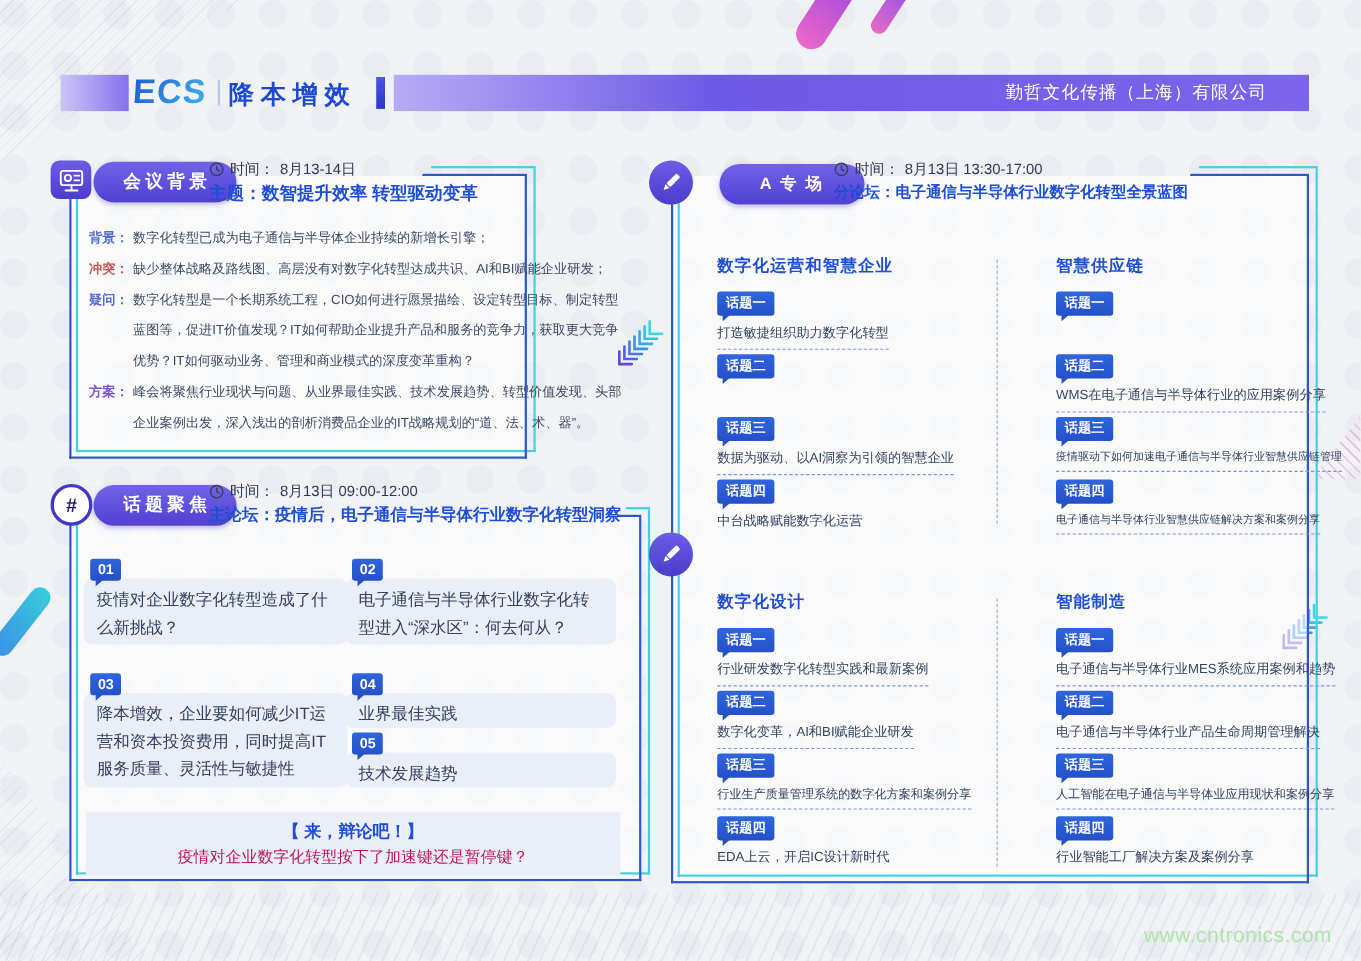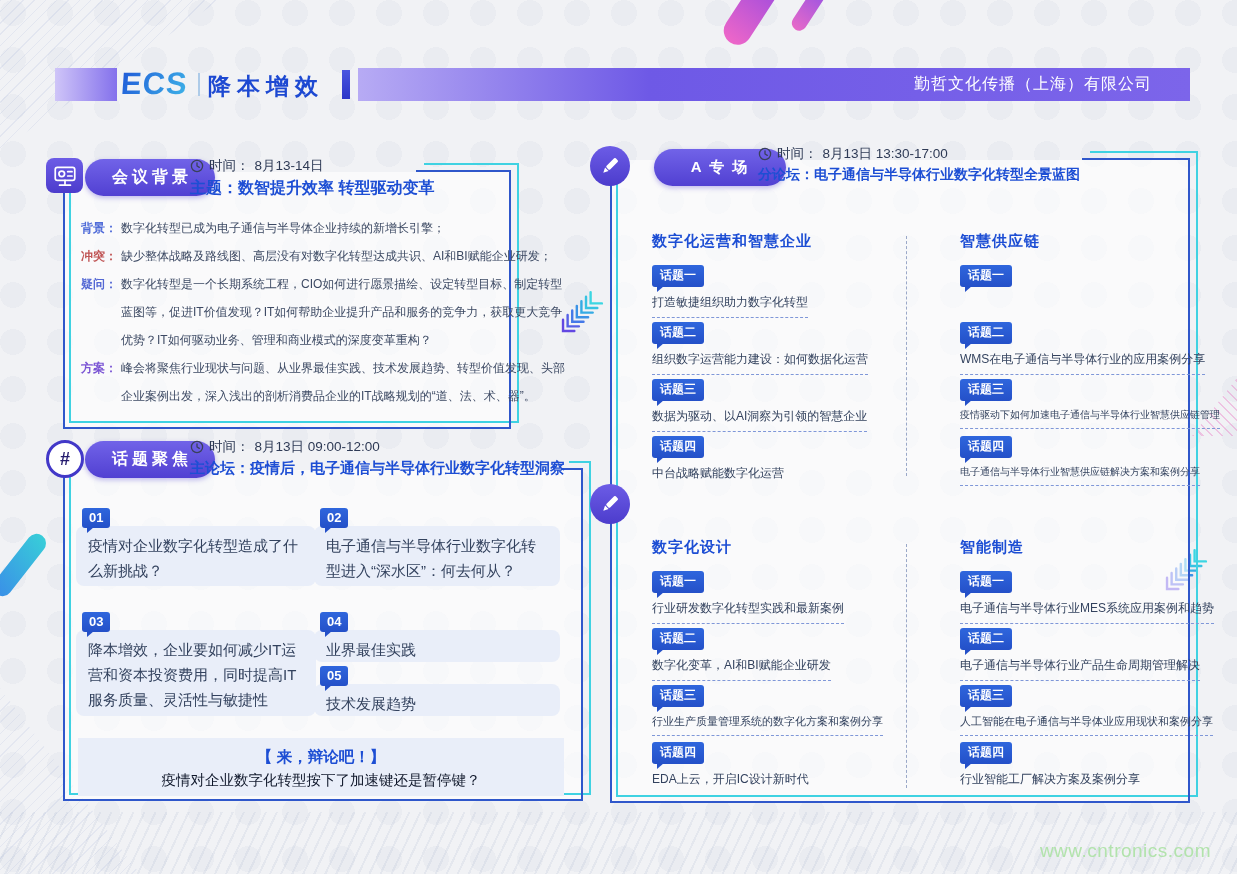--- a/index.html
+++ b/index.html
@@ -40,21 +40,21 @@
   .band-right{position:absolute;left:358px;top:68px;width:832px;height:33px;
     background:linear-gradient(90deg,#b7abf4,#6e59e6 35%,#7c65ea);
     display:flex;align-items:center;justify-content:flex-end;}
   .company{color:#fff;font-size:16px;letter-spacing:1px;padding-right:38px;}
   
   .panel{position:absolute;background:rgba(255,255,255,.62);}
   .edge-b{position:absolute;inset:0;border:2px solid #2f57cb;border-top:none;pointer-events:none;}
   .edge-b::before{content:'';position:absolute;top:-2px;right:-2px;width:var(--tw);border-top:2px solid #2f57cb;}
   .edge-c{position:absolute;top:-7px;left:6px;right:-8px;bottom:6px;border:2px solid #3fd2e2;border-top:none;pointer-events:none;}
   .edge-c::before{content:'';position:absolute;top:-2px;right:-2px;width:var(--tw);border-top:2px solid #3fd2e2;}
-  .p-bg{left:63px;top:172px;width:448px;height:257px;--tw:95px;}
+  .p-bg{left:63px;top:160px;width:416px;height:257px;--tw:95px;}
   .p-focus{left:63px;top:470px;width:520px;height:331px;--tw:22px;}
   .p-right{left:610px;top:160px;width:580px;height:643px;--tw:108px;}
   
   .pill{position:absolute;height:37px;border-radius:19px;display:flex;align-items:center;justify-content:center;
     background:linear-gradient(180deg,#7163e8,#5140d2);color:#fff;font-weight:700;z-index:3;
     box-shadow:0 2px 5px rgba(80,64,210,.35);}
   .pill-cn{font-size:16px;letter-spacing:4px;padding:0 14px 0 18px;}
   .pill-ab{font-size:15px;letter-spacing:2px;padding:0 16px;}
   .icon-sq{position:absolute;width:37px;height:35px;border-radius:8px;z-index:4;
     background:linear-gradient(180deg,#6c5ce6,#4c3ccc);display:flex;align-items:center;justify-content:center;}
@@ -74,21 +74,21 @@
   
   .num-badge{position:absolute;z-index:3;background:linear-gradient(180deg,#2f66dd,#2450c8);color:#fff;
     font-weight:700;font-size:13px;padding:2px 7px 3px;border-radius:3px;}
   .num-badge::after{content:'';position:absolute;left:5px;bottom:-5px;width:0;height:0;
     border-top:6px solid #2450c8;border-right:7px solid transparent;}
   .f-box{position:absolute;background:#e9eef9;border-radius:8px;z-index:2;
     font-size:15px;line-height:25px;color:#33425e;padding:7px 12px;box-sizing:border-box;}
   .debate{position:absolute;left:15px;top:268px;width:486px;height:58px;background:#e9eef9;border-radius:0;
     z-index:2;text-align:center;padding-top:7px;box-sizing:border-box;}
   .debate-title{font-size:15.5px;font-weight:800;color:#1d4ed4;line-height:24px;}
-  .debate-q{font-size:14.5px;color:#0f172a;line-height:22px;}
+  .debate-q{font-size:14.5px;color:#be185d;line-height:22px;}
   
   .cols{position:absolute;left:42px;display:flex;z-index:2;}
   .col{display:flex;flex-direction:column;}
   .col-1{width:252px;margin-right:56px;}
   .col-2{width:268px;}
   .col-head{font-size:15px;font-weight:800;color:#1d4ed4;margin-bottom:14px;letter-spacing:1px;}
   .vsep{position:absolute;left:296px;width:0;border-left:1px dashed #9aa8c8;z-index:1;}
   .topic{position:relative;height:57px;}
   .t-badge{display:inline-block;position:relative;background:linear-gradient(180deg,#2f66dd,#2450c8);color:#fff;
     font-size:12px;font-weight:700;padding:2px 8px 3px;border-radius:3px;}
@@ -254,21 +254,20 @@
     <div class="vsep" style="top:76px;height:240px"></div>
     <div class="cols" style="top:72px">
       <div class="col col-1">
         <div class="col-head">数字化运营和智慧企业</div>
         <div class="topic">
           <span class="t-badge">话题一</span>
           <div class="t-text">打造敏捷组织助力数字化转型</div>
         </div>
         <div class="topic">
           <span class="t-badge">话题二</span>
-          <div class="t-text">组织数字运营能力建设：如何数据化运营</div>
         </div>
         <div class="topic">
           <span class="t-badge">话题三</span>
           <div class="t-text">数据为驱动、以AI洞察为引领的智慧企业</div>
         </div>
         <div class="topic topic-last">
           <span class="t-badge">话题四</span>
           <div class="t-text">中台战略赋能数字化运营</div>
         </div>
       </div>

